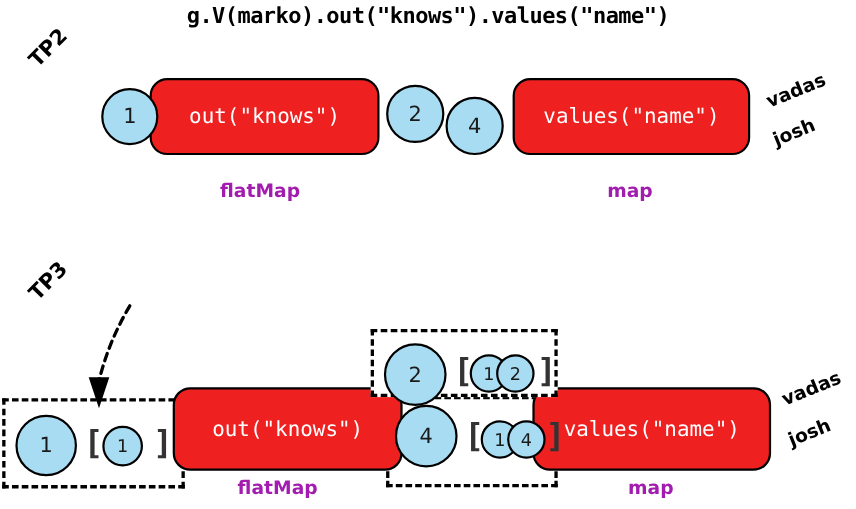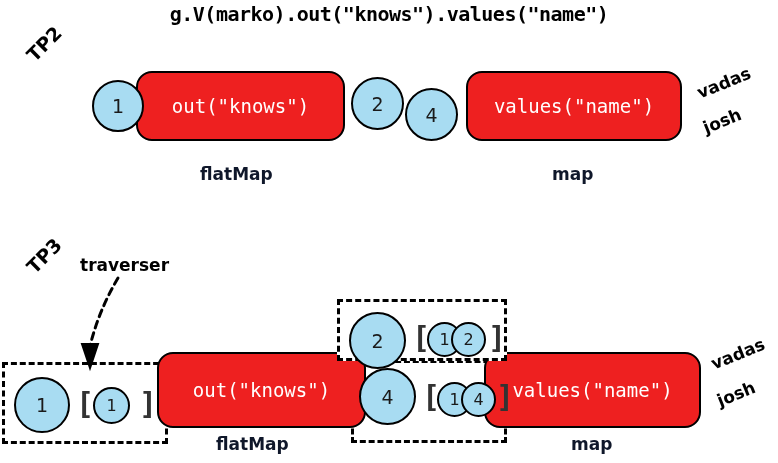--- a/index.html
+++ b/index.html
@@ -47,21 +47,21 @@
     position:absolute;
     color:#333;
     font-family:"DejaVu Sans Mono","Liberation Mono",monospace;
     font-weight:bold;
     font-size:30px;
     line-height:1;
   }
   .caption{
     position:absolute;
     font-family:"DejaVu Sans","Liberation Sans",sans-serif;
-    font-weight:bold;font-size:17px;color:#0f172a;
+    font-weight:bold;font-size:17px;color:#a21caf;
     white-space:nowrap;
   }
   .rot-label{
     position:absolute;
     font-family:"DejaVu Sans","Liberation Sans",sans-serif;
     font-weight:bold;font-size:19px;color:#000;
     white-space:nowrap;
     transform-origin:left top;
   }
   .out-label{
@@ -108,21 +108,20 @@
   <div class="step z2" style="left:466px;top:71px;width:216px;height:70px;">values("name")</div>
 
   <div class="out-label z5" style="left:694px;top:84px;transform:rotate(-22deg);">vadas</div>
   <div class="out-label z5" style="left:700px;top:119px;transform:rotate(-22deg);">josh</div>
 
   <div class="caption z5" style="left:200px;top:164px;">flatMap</div>
   <div class="caption z5" style="left:552px;top:164px;">map</div>
 
   <div class="rot-label z5" style="left:22px;top:262px;transform:rotate(-45deg);">TP3</div>
 
-  <div class="annot z6" style="left:80px;top:255px;">traverser</div>
 
   <svg class="overlay z6" viewBox="0 0 778 463">
     <path d="M118 278 C 105 300, 96 322, 90 346" fill="none" stroke="#000" stroke-width="3" stroke-dasharray="7,5" stroke-linecap="round"></path>
     <polygon points="90,368 82,344 98,344" fill="#000" stroke="#000" stroke-width="2"></polygon>
   </svg>
 
   <div class="dashbox z1" style="left:2px;top:362px;width:166px;height:82px;"></div>
   <div class="circle z3" style="left:14px;top:377px;width:56px;height:56px;">1</div>
   <div class="bracket z3" style="left:76px;top:389px;">[</div>
   <div class="circle sm z3" style="left:93px;top:387px;width:37px;height:37px;">1</div>

